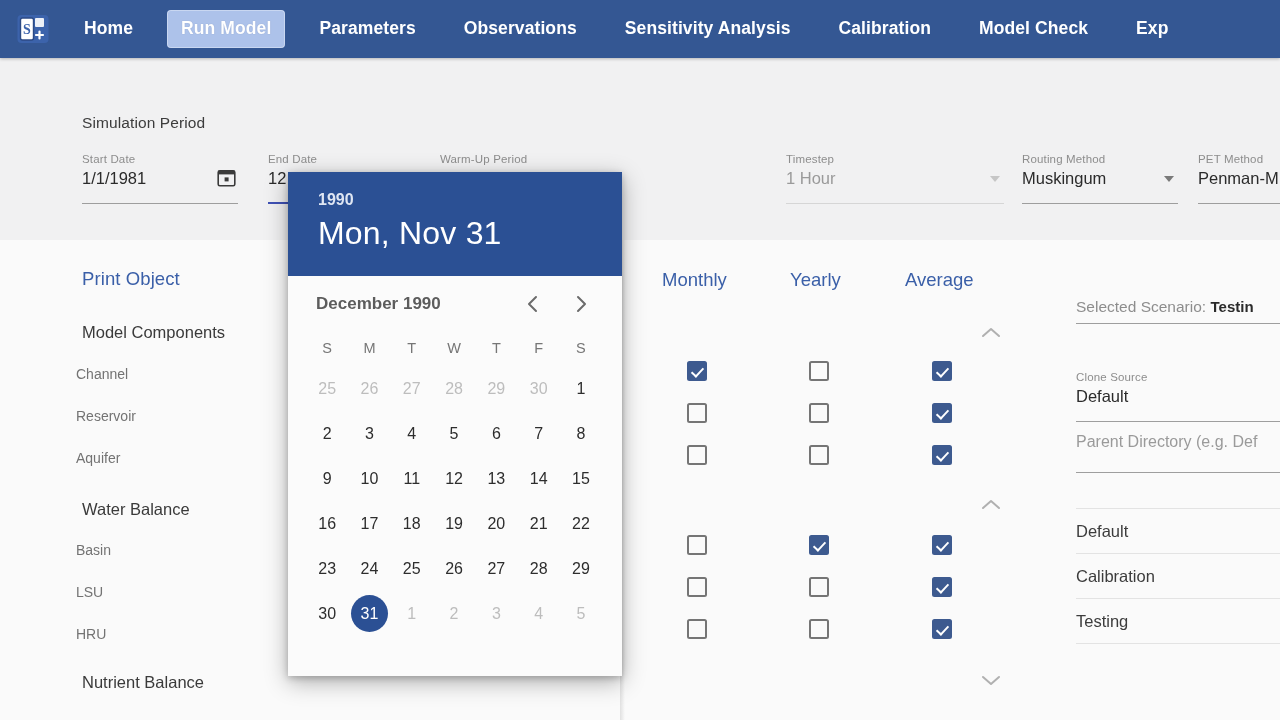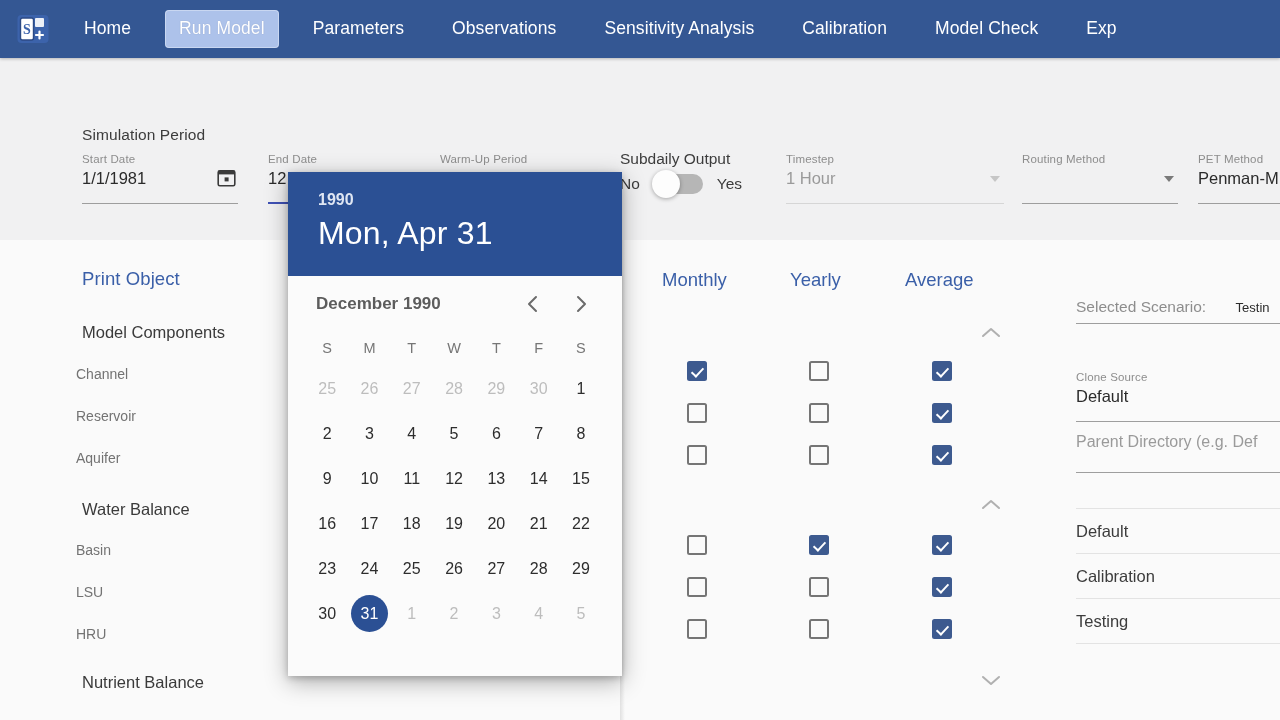--- a/index.html
+++ b/index.html
@@ -26,21 +26,21 @@
   .app-logo {
     width: 34px; height: 34px;
     margin: 0 10px 0 8px;
     flex: 0 0 auto;
     position: relative;
   }
   .nav-items { display: flex; align-items: center; white-space: nowrap; }
   .nav-item {
     color: #ffffff;
     font-size: 17.5px;
-    font-weight: normal;
+    font-weight: bold;
     letter-spacing: .1px;
     padding: 9px 14px;
     margin: 0 10px;
     border-radius: 4px;
     cursor: pointer;
     line-height: 1.1;
   }
   .nav-item.active {
     background: #adc2ea;
     color: #ffffff;
@@ -163,21 +163,21 @@
     cursor: pointer;
   }
   .chev svg { display:block; }
 
   
   .right-panel { position: absolute; top: 240px; left: 1060px; width: 260px; height: 480px; }
   .scen-line {
     position: absolute; left: 16px; top: 58px; width: 244px;
   }
   .scen-line .sl-label { font-size: 15.5px; color: #8d8d8d; }
-  .scen-line .sl-value { font-size: 13px; color: #2b2b2b; font-weight: normal; margin-left: 25px; }
+  .scen-line .sl-value { font-size: 15px; color: #2b2b2b; font-weight: bold; margin-left: 0; }
   .scen-line .underline2 { position: absolute; left: 0; right: 0; bottom: -8px; height: 1px; background: #9e9e9e; }
 
   .clone-field { position: absolute; left: 16px; top: 130px; width: 244px; }
   .parent-field { position: absolute; left: 16px; top: 193px; width: 244px; }
   .parent-field .ph { font-size: 16px; color: #9a9a9a; white-space: nowrap; }
 
   .scen-list { position: absolute; left: 16px; top: 268px; width: 244px; }
   .scen-list .row {
     height: 44px; line-height: 44px;
     font-size: 16.5px; color: #3c3c3c;
@@ -269,21 +269,21 @@
       <div class="nav-item">Observations</div>
       <div class="nav-item">Sensitivity Analysis</div>
       <div class="nav-item">Calibration</div>
       <div class="nav-item">Model Check</div>
       <div class="nav-item">Exp</div>
     </div>
   </div>
 
   <div class="top-panel">
 
-    <div class="section-label" style="left:82px; top:68px;">Simulation Period</div>
+    <div class="section-label" style="left:82px; top:56px;">Simulation Period</div>
 
     <div class="field" style="left:82px; top:94px; width:156px; height:52px;">
       <span class="flabel">Start Date</span>
       <span class="fvalue">1/1/1981</span>
       <span class="cal-icon">
         <svg width="19" height="19" viewBox="0 0 19 19">
           <rect x="1.2" y="2.8" width="16.6" height="15" rx="1.6" fill="none" stroke="#3b3b3b" stroke-width="1.6"></rect>
           <rect x="1.2" y="2.8" width="16.6" height="3.6" fill="#3b3b3b"></rect>
           <rect x="7.6" y="9.4" width="4" height="4" fill="#3b3b3b"></rect>
         </svg>
@@ -296,40 +296,31 @@
       <span class="fvalue">12</span>
       <span class="underline focus"></span>
     </div>
 
     <div class="field" style="left:440px; top:94px; width:156px; height:52px;">
       <span class="flabel">Warm-Up Period</span>
       <span class="fvalue"></span>
       <span class="underline"></span>
     </div>
 
-    <div class="toggle-group" style="left:620px; top:92px;">
-      <div class="toggle-title">Subdaily Output</div>
-      <div class="toggle-row">
-        <span class="tg-lbl">No</span>
-        <span class="switch">
-          <span class="knob"></span>
-        </span>
-        <span class="tg-lbl">Yes</span>
-      </div>
-    </div>
 
     <div class="field" style="left:786px; top:94px; width:218px; height:52px;">
       <span class="flabel">Timestep</span>
       <span class="fvalue muted">1 Hour</span>
       <span class="drop-arrow" style="border-top-color:#c6c6c6;"></span>
       <span class="underline" style="background:#d6d6d6;"></span>
     </div>
 
     <div class="field" style="left:1022px; top:94px; width:156px; height:52px;">
       <span class="flabel">Routing Method</span>
+      <span class="fvalue">Muskingum</span>
       <span class="drop-arrow"></span>
       <span class="underline"></span>
     </div>
 
     <div class="field" style="left:1198px; top:94px; width:160px; height:52px;">
       <span class="flabel">PET Method</span>
       <span class="fvalue">Penman-M</span>
       <span class="underline"></span>
     </div>
   </div>
@@ -418,21 +409,21 @@
     <div class="scen-list">
       <div class="row first">Default</div>
       <div class="row">Calibration</div>
       <div class="row">Testing</div>
     </div>
   </div>
 
   <div class="datepicker">
     <div class="dp-head">
       <div class="dp-year">1990</div>
-      <div class="dp-date">Mon, Apr 31</div>
+      <div class="dp-date">Mon, Nov 31</div>
     </div>
 
     <div class="dp-navrow">
       <div class="dp-month">December 1990</div>
       <div class="dp-arrow">
         <svg width="18" height="18" viewBox="0 0 18 18">
             <path d="M12 2 L5 9 L12 16" fill="none" stroke="#6b6b6b" stroke-width="2" stroke-linecap="round" stroke-linejoin="round"></path>
           </svg>
       </div>
       <div class="dp-arrow" style="margin-left:14px;">

